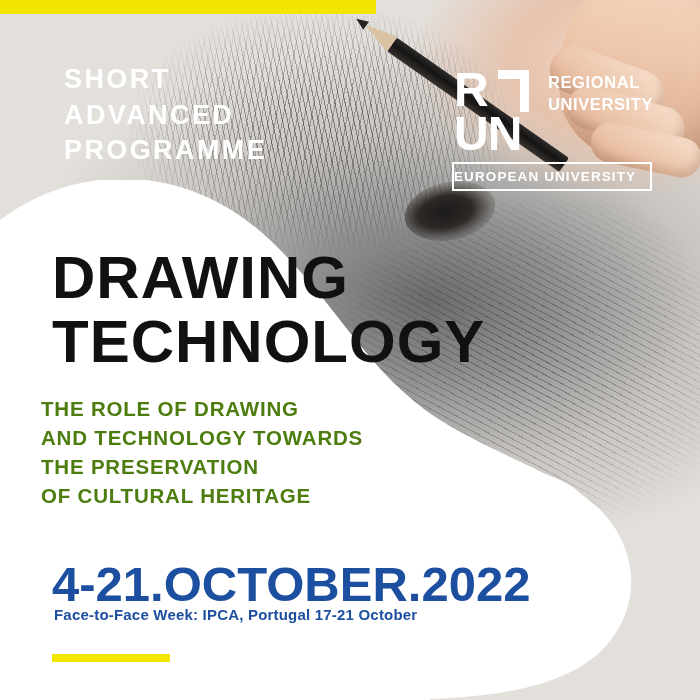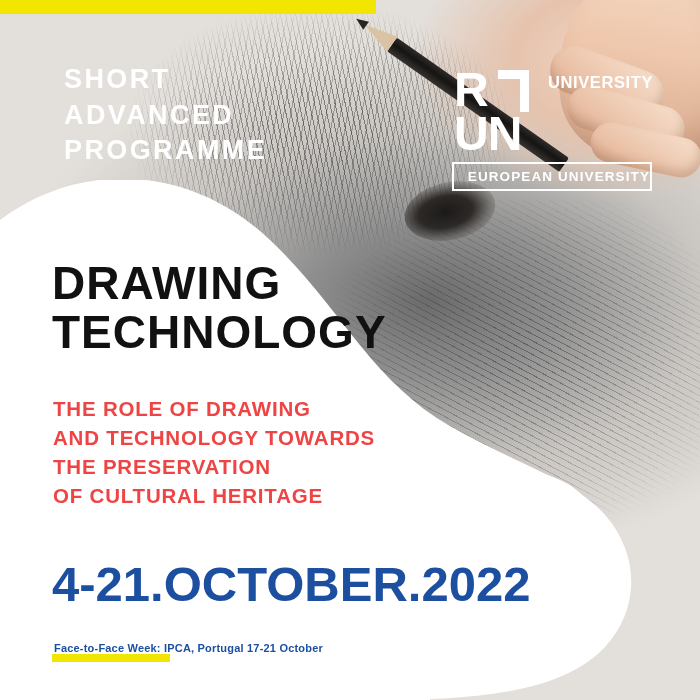--- a/index.html
+++ b/index.html
@@ -224,65 +224,64 @@
     letter-spacing: 0.6px;
   }
   .run-euro {
     position: absolute;
     left: 0;
     top: 96px;
     width: 200px;
     border: 2px solid #ffffff;
     box-sizing: border-box;
     padding: 5px 0 5px 0;
-    text-align: right;
+    text-align: left;
     font-size: 13.5px;
     font-weight: bold;
     letter-spacing: 1.1px;
   }
 
   
   .main-title {
     position: absolute;
     left: 52px;
-    top: 259px;
+    top: 246px;
     color: #111111;
-    font-size: 46px;
+    font-size: 60px;
     font-weight: bold;
     line-height: 1.07;
     letter-spacing: 1px;
   }
   .subtitle {
     position: absolute;
-    left: 53px;
+    left: 41px;
     top: 394px;
-    color: #ef4444;
+    color: #4d7c0f;
     font-size: 20.5px;
     font-weight: bold;
     line-height: 1.42;
     letter-spacing: 0.8px;
   }
   .dates {
     position: absolute;
     left: 52px;
     top: 556px;
     color: #1d4fa0;
     font-size: 49px;
     font-weight: bold;
     letter-spacing: 0px;
   }
   .face-week {
     position: absolute;
     left: 54px;
     top: 606px;
     color: #1d4fa0;
-    font-size: 11px;
+    font-size: 15px;
     font-weight: bold;
     letter-spacing: 0.2px;
-    margin-top: 36px;
   }
 </style>
 </head>
 <body>
 
 <div class="poster">
 
   <div class="photo">
     <div class="mane"></div>
     <div class="neck"></div>
@@ -314,20 +313,21 @@
   </div>
 
   <div class="run-logo">
     <div class="run-mark">
       <div class="run-r">R</div>
       <div class="run-bar-v"></div>
       <div class="run-bar-h"></div>
       <div class="run-un">UN</div>
     </div>
     <div class="run-words">
+      <div>REGIONAL</div>
       <div>UNIVERSITY</div>
     </div>
     <div class="run-euro">EUROPEAN UNIVERSITY</div>
   </div>
 
   <div class="main-title">
     <div>DRAWING</div>
     <div>TECHNOLOGY</div>
   </div>
 

